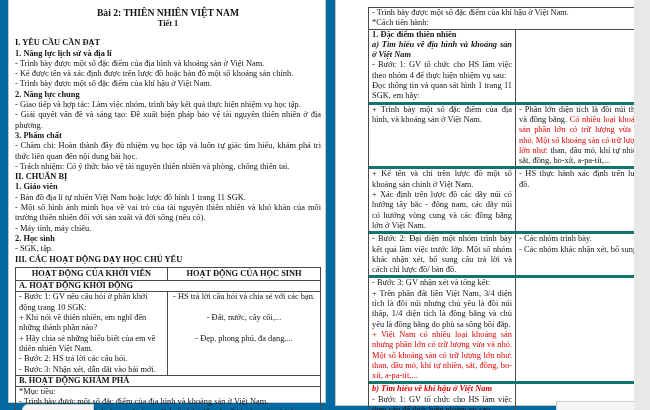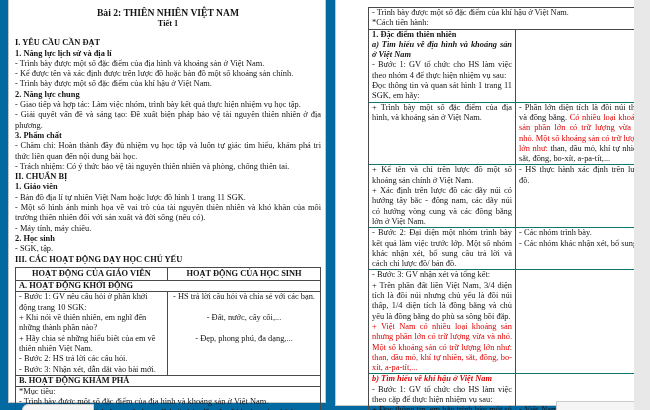--- a/index.html
+++ b/index.html
@@ -24,21 +24,21 @@
   .hcell{width:50%;box-sizing:border-box;text-align:center;padding:1px 2px;}
   .hcell:first-child{border-right:1px solid #4a4a4a;}
   .sec{padding:0 3px;}
   .sub{display:flex;}
   .lcell{width:50%;box-sizing:border-box;border-right:1px solid #4a4a4a;padding:0 3px;}
   .rcell{flex:1;padding:0 3px;box-sizing:border-box;text-align:center;}
   .bwrap{padding:0 3px;}
   .tbl2{border:1px solid #4a4a4a;width:279px;box-sizing:border-box;}
   .cont{padding:0 3px;border-bottom:1px solid #4a4a4a;}
   .r2{display:flex;}
-  .r2+.r2, .r2f{border-top:1px solid #0f766e;}
+  .r2+.r2, .r2f{border-top:3px solid #0f766e;}
   .l2{width:147px;box-sizing:border-box;border-right:1px solid #4a4a4a;padding:0 3px;}
   .rr2{flex:1;padding:0 3px;box-sizing:border-box;}
   
   .corner{position:absolute;background:#f5f5f5;border:1px solid #cccccc;}
   .corner-l{left:22px;top:404px;width:70px;height:10px;border-radius:6px 0 0 0;}
   .corner-r{left:556px;top:401px;width:88px;height:12px;border-radius:0 6px 0 0;}
 </style>
 </head>
 <body style="background: rgb(232, 232, 232);">
 
@@ -63,21 +63,21 @@
     <p class="b">1. Giáo viên</p>
     <p>- Bản đồ địa lí tự nhiên Việt Nam hoặc lược đồ hình 1 trang 11 SGK.</p>
     <p>- Một số hình ảnh minh họa về vai trò của tài nguyên thiên nhiên và khó khăn của môi trường thiên nhiên đối với sản xuất và đời sống (nếu có).</p>
     <p>- Máy tính, máy chiếu.</p>
     <p class="b">2. Học sinh</p>
     <p>- SGK, tập.</p>
     <p class="b">III. CÁC HOẠT ĐỘNG DẠY HỌC CHỦ YẾU</p>
 
     <div class="tbl">
       <div class="trow b">
-        <div class="hcell">HOẠT ĐỘNG CỦA GIÁO VIÊN</div>
+        <div class="hcell">HOẠT ĐỘNG CỦA KHỞI VIÊN</div>
         <div class="hcell">HOẠT ĐỘNG CỦA HỌC SINH</div>
       </div>
       <div class="sec b">A. HOẠT ĐỘNG KHỞI ĐỘNG</div>
       <div class="sub" style="border-top:1px solid #4a4a4a;">
         <div class="lcell">- Bước 1: GV nêu câu hỏi ở phần khởi động trang 10 SGK:</div>
         <div class="rcell">- HS trả lời câu hỏi và chia sẻ với các bạn.</div>
       </div>
       <div class="sub">
         <div class="lcell">+ Khi nói về thiên nhiên, em nghĩ đến những thành phần nào?</div>
         <div class="rcell">- Đất, nước, cây cối,...</div>

